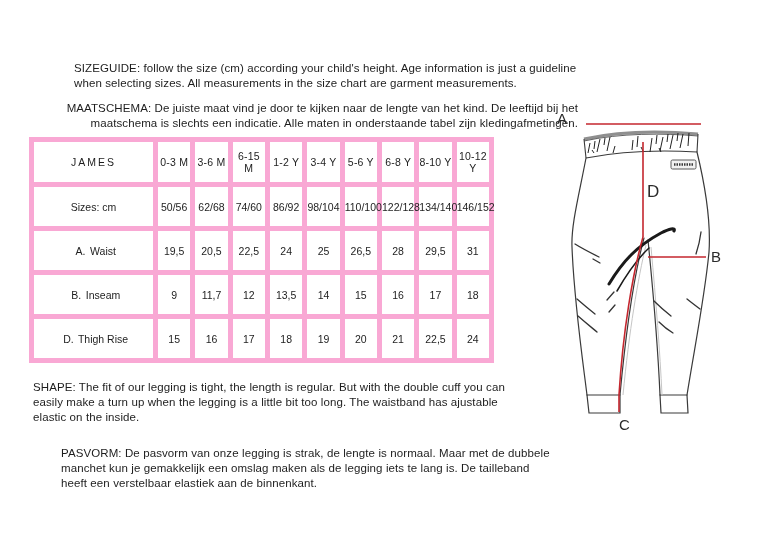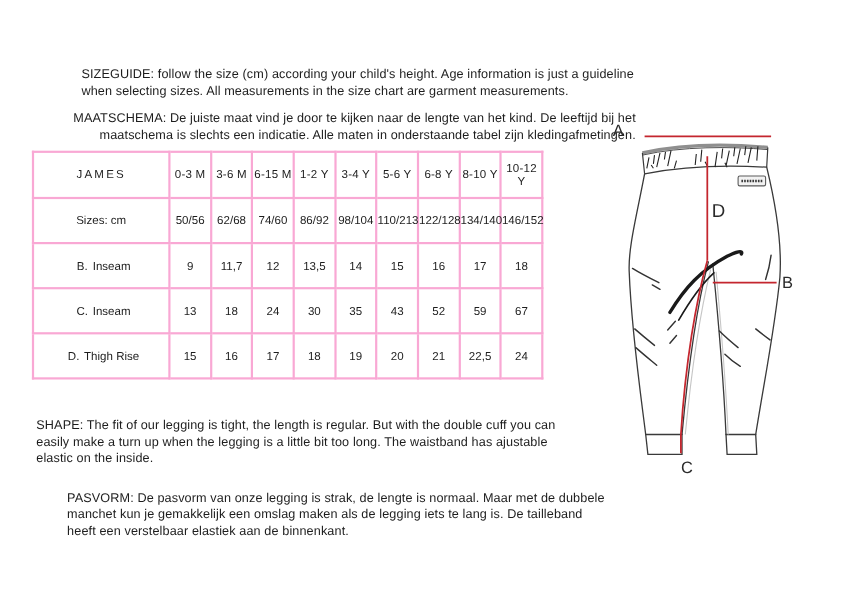--- a/index.html
+++ b/index.html
@@ -14,21 +14,21 @@
   #para-sizeguide  { left:33px; top:61px;  width:545px;margin-left:41px; }
   #para-maatschema { left:33px; top:101px; width:545px;text-align:right; }
   #para-shape      { left:33px; top:380px; width:545px; }
   #para-pasvorm    { left:33px; top:446px; width:545px;margin-left:28px; }
 
   table.size-table {
     position:absolute; left:29px; top:137px; width:465px;
     border-collapse:collapse; table-layout:fixed;
   }
   table.size-table td {
-    border:2px solid #f9a8d4; text-align:center; vertical-align:middle;
+    border:5px solid #f9a8d4; text-align:center; vertical-align:middle;
     height:39px; font-size:10.5px; padding:0; color:#1d1d1d;
   }
   table.size-table tr.header-row td { height:40px; }
   td.brand-cell {
     text-align:left; padding-left:12px; font-size:25px;
     letter-spacing:2px; color:#111;
   }
   td.age-cell { font-size:12px; letter-spacing:0.2px;margin-left:28px; }
   td.label-cell { text-align:left; padding-left:13px; font-size:13px; }
   td.label-cell .row-key { display:inline-block; min-width:19px; }
@@ -68,48 +68,48 @@
     <td class="age-cell">8-10 Y</td>
     <td class="age-cell">10-12 Y</td>
   </tr>
   <tr>
     <td class="label-cell"><span>Sizes: cm</span></td>
     <td>50/56</td>
     <td>62/68</td>
     <td>74/60</td>
     <td>86/92</td>
     <td>98/104</td>
-    <td>110/213</td>
+    <td>110/100</td>
     <td>122/128</td>
     <td>134/140</td>
     <td>146/152</td>
+  </tr>
+  <tr>
+    <td class="label-cell"><span class="row-key">A.</span><span>Waist</span></td>
+    <td>19,5</td>
+    <td>20,5</td>
+    <td>22,5</td>
+    <td>24</td>
+    <td>25</td>
+    <td>26,5</td>
+    <td>28</td>
+    <td>29,5</td>
+    <td>31</td>
   </tr>
   <tr>
     <td class="label-cell"><span class="row-key">B.</span><span>Inseam</span></td>
     <td>9</td>
     <td>11,7</td>
     <td>12</td>
     <td>13,5</td>
     <td>14</td>
     <td>15</td>
     <td>16</td>
     <td>17</td>
     <td>18</td>
-  </tr>
-  <tr>
-    <td class="label-cell"><span class="row-key">C.</span><span>Inseam</span></td>
-    <td>13</td>
-    <td>18</td>
-    <td>24</td>
-    <td>30</td>
-    <td>35</td>
-    <td>43</td>
-    <td>52</td>
-    <td>59</td>
-    <td>67</td>
   </tr>
   <tr>
     <td class="label-cell"><span class="row-key">D.</span><span>Thigh Rise</span></td>
     <td>15</td>
     <td>16</td>
     <td>17</td>
     <td>18</td>
     <td>19</td>
     <td>20</td>
     <td>21</td>

